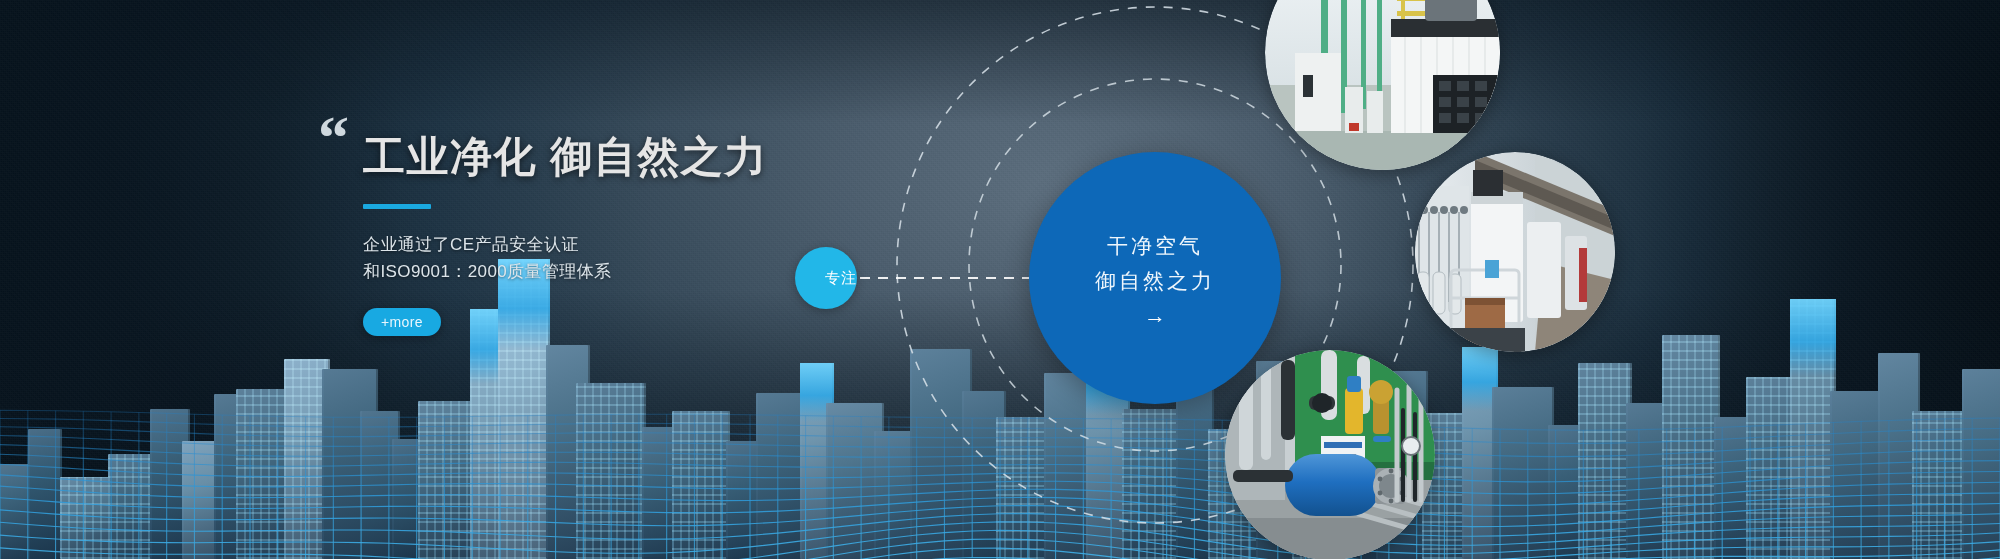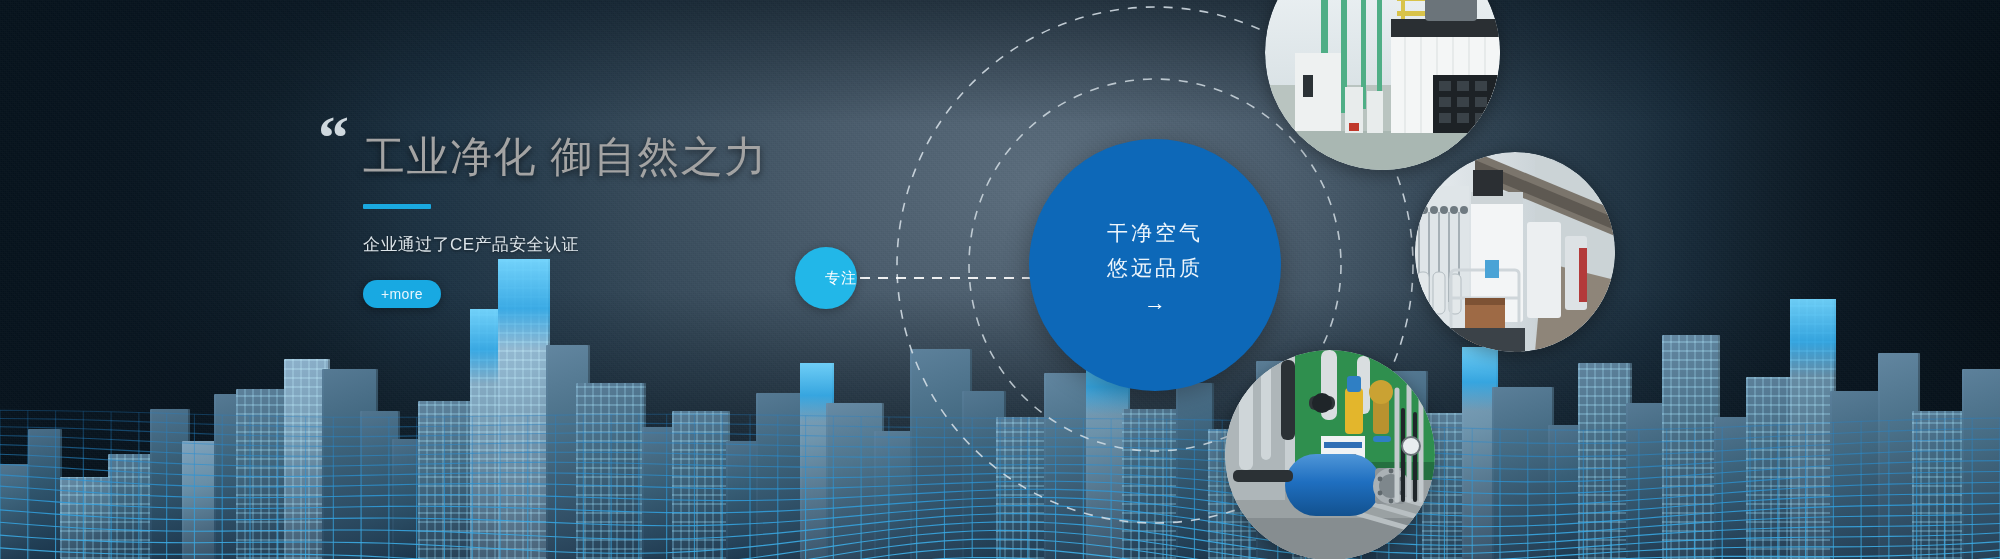--- a/index.html
+++ b/index.html
@@ -61,22 +61,22 @@
     color:#cfd8de; letter-spacing:-2px;
   }
   .subhead{
     font-size:23px; line-height:1.3; color:#e4eaef;
     letter-spacing:11px; font-weight:400;
     text-shadow:0 1px 3px rgba(0,0,0,.55);
     white-space:nowrap;
   }
   .headline{
     margin-top:14px;
-    font-size:42px; line-height:1.18; font-weight:400;
-    color:#a3a3a3; letter-spacing:1.5px;
+    font-size:42px; line-height:1.18; font-weight:700;
+    color:#e5e5e5; letter-spacing:1.5px;
     text-shadow:0 2px 7px rgba(0,0,0,.6);
     white-space:nowrap;
   }
   .rule{
     margin-top:22px; width:68px; height:5px;
     background:#1aa9e0; border-radius:1px;
   }
   .desc{
     margin-top:22px;
     font-size:17px; line-height:1.62; color:#dde5ea;
@@ -101,21 +101,21 @@
     position:absolute; left:35px; top:247px;
     width:62px; height:62px; border-radius:50%;
     background:#22b7e8;
     display:flex; align-items:center; justify-content:flex-end;
     color:#ffffff; font-size:15px; letter-spacing:1px;
     box-shadow:0 2px 10px rgba(0,0,0,.28);
     cursor:pointer;
   }
 
   .main-circle{
-    position:absolute; left:269px; top:139px;
+    position:absolute; left:269px; top:152px;
     width:252px; height:252px; border-radius:50%;
     background:#0d68b8;
     display:flex; flex-direction:column; align-items:center; justify-content:center;
     box-shadow:0 6px 26px rgba(0,0,0,.3);
     cursor:pointer;
   }
   .main-circle .mc-line{
     color:#eef6fc; font-size:21px; letter-spacing:3px; line-height:1.65;
   }
   .main-circle .mc-arrow{
@@ -221,39 +221,40 @@
         <path d="M0.0 61.4L0.0 69.5L0.0 77.8L0.0 86.5L0.0 95.6L0.0 105.2L0.0 115.3L0.0 125.9L0.0 137.1L0.0 148.8L0.0 160.9L0.0 173.3L0.0 186.1L0.0 198.9L0.0 211.8L0.0 224.6L0.0 237.2M27.8 61.5L27.8 69.7L27.8 78.2L27.8 87.1L27.8 96.5L27.8 106.3L27.8 116.7L27.8 127.6L27.8 139.0L27.8 150.8L27.8 163.0L27.8 175.5L27.8 188.2L27.8 200.9L27.8 213.6L27.8 226.2L27.8 238.5M55.6 61.7L55.6 70.1L55.6 78.9L55.6 88.0L55.6 97.7L55.6 107.8L55.6 118.4L55.6 129.5L55.6 141.0L55.6 152.9L55.6 165.1L55.6 177.5L55.6 190.0L55.6 202.6L55.6 215.0L55.6 227.3L55.6 239.4M83.3 62.2L83.3 70.8L83.3 79.8L83.3 89.2L83.3 99.1L83.3 109.4L83.3 120.2L83.3 131.4L83.3 142.9L83.3 154.8L83.3 166.9L83.3 179.2L83.3 191.5L83.3 203.8L83.3 216.0L83.3 228.1L83.3 239.9M111.1 62.8L111.1 71.6L111.1 80.9L111.1 90.5L111.1 100.6L111.1 111.0L111.1 121.9L111.1 133.1L111.1 144.7L111.1 156.5L111.1 168.5L111.1 180.5L111.1 192.6L111.1 204.7L111.1 216.7L111.1 228.5L111.1 240.2M138.9 63.5L138.9 72.6L138.9 82.1L138.9 91.9L138.9 102.1L138.9 112.6L138.9 123.5L138.9 134.7L138.9 146.2L138.9 157.8L138.9 169.6L138.9 181.4L138.9 193.3L138.9 205.2L138.9 217.0L138.9 228.7L138.9 240.4M166.7 64.3L166.7 73.6L166.7 83.3L166.7 93.2L166.7 103.5L166.7 114.1L166.7 125.0L166.7 136.1L166.7 147.4L166.7 158.8L166.7 170.4L166.7 182.0L166.7 193.6L166.7 205.3L166.7 217.1L166.7 228.8L166.7 240.7M194.4 65.2L194.4 74.7L194.4 84.4L194.4 94.5L194.4 104.8L194.4 115.3L194.4 126.1L194.4 137.1L194.4 148.2L194.4 159.4L194.4 170.7L194.4 182.2L194.4 193.7L194.4 205.3L194.4 217.1L194.4 229.0L194.4 241.1M222.2 66.0L222.2 75.6L222.2 85.5L222.2 95.6L222.2 105.8L222.2 116.3L222.2 126.9L222.2 137.7L222.2 148.6L222.2 159.6L222.2 170.8L222.2 182.1L222.2 193.5L222.2 205.2L222.2 217.1L222.2 229.2L222.2 241.7M250.0 66.7L250.0 76.5L250.0 86.4L250.0 96.4L250.0 106.6L250.0 116.9L250.0 127.4L250.0 138.0L250.0 148.7L250.0 159.5L250.0 170.6L250.0 181.8L250.0 193.3L250.0 205.1L250.0 217.2L250.0 229.8L250.0 242.8M277.8 67.3L277.8 77.1L277.8 87.0L277.8 97.0L277.8 107.1L277.8 117.3L277.8 127.5L277.8 137.9L277.8 148.5L277.8 159.2L277.8 170.2L277.8 181.5L277.8 193.1L277.8 205.1L277.8 217.6L277.8 230.7L277.8 244.3M305.6 67.8L305.6 77.6L305.6 87.5L305.6 97.3L305.6 107.3L305.6 117.3L305.6 127.4L305.6 137.6L305.6 148.1L305.6 158.8L305.6 169.8L305.6 181.2L305.6 193.0L305.6 205.4L305.6 218.4L305.6 232.0L305.6 246.2M333.3 68.2L333.3 77.9L333.3 87.6L333.3 97.4L333.3 107.2L333.3 117.0L333.3 127.0L333.3 137.1L333.3 147.5L333.3 158.2L333.3 169.4L333.3 181.0L333.3 193.2L333.3 206.0L333.3 219.5L333.3 233.7L333.3 248.6M361.1 68.3L361.1 78.0L361.1 87.6L361.1 97.2L361.1 106.8L361.1 116.5L361.1 126.4L361.1 136.5L361.1 146.9L361.1 157.8L361.1 169.1L361.1 181.0L361.1 193.6L361.1 206.9L361.1 221.0L361.1 235.8L361.1 251.4M388.9 68.3L388.9 77.9L388.9 87.4L388.9 96.8L388.9 106.3L388.9 115.9L388.9 125.7L388.9 135.9L388.9 146.4L388.9 157.4L388.9 169.0L388.9 181.3L388.9 194.3L388.9 208.2L388.9 222.8L388.9 238.2L388.9 254.3M416.7 68.2L416.7 77.6L416.7 86.9L416.7 96.3L416.7 105.7L416.7 115.3L416.7 125.1L416.7 135.3L416.7 146.0L416.7 157.3L416.7 169.2L416.7 181.9L416.7 195.4L416.7 209.7L416.7 224.8L416.7 240.7L416.7 257.3M444.4 67.9L444.4 77.2L444.4 86.4L444.4 95.7L444.4 105.0L444.4 114.6L444.4 124.5L444.4 134.9L444.4 145.8L444.4 157.4L444.4 169.7L444.4 182.8L444.4 196.7L444.4 211.5L444.4 227.0L444.4 243.3L444.4 260.2M472.2 67.5L472.2 76.7L472.2 85.8L472.2 95.0L472.2 104.4L472.2 114.0L472.2 124.1L472.2 134.6L472.2 145.8L472.2 157.7L472.2 170.4L472.2 183.9L472.2 198.2L472.2 213.3L472.2 229.2L472.2 245.7L472.2 262.7M500.0 67.0L500.0 76.1L500.0 85.2L500.0 94.4L500.0 103.8L500.0 113.6L500.0 123.8L500.0 134.6L500.0 146.1L500.0 158.4L500.0 171.4L500.0 185.2L500.0 199.8L500.0 215.2L500.0 231.2L500.0 247.7L500.0 264.7M527.8 66.6L527.8 75.6L527.8 84.7L527.8 93.9L527.8 103.4L527.8 113.4L527.8 123.8L527.8 134.9L527.8 146.7L527.8 159.2L527.8 172.5L527.8 186.5L527.8 201.3L527.8 216.8L527.8 232.8L527.8 249.3L527.8 266.0M555.6 66.1L555.6 75.1L555.6 84.2L555.6 93.6L555.6 103.2L555.6 113.3L555.6 124.0L555.6 135.3L555.6 147.4L555.6 160.1L555.6 173.6L555.6 187.8L555.6 202.7L555.6 218.1L555.6 233.9L555.6 250.1L555.6 266.4M583.3 65.8L583.3 74.8L583.3 83.9L583.3 93.4L583.3 103.2L583.3 113.5L583.3 124.4L583.3 136.0L583.3 148.2L583.3 161.2L583.3 174.8L583.3 189.0L583.3 203.7L583.3 218.9L583.3 234.4L583.3 250.1L583.3 265.7M611.1 65.5L611.1 74.5L611.1 83.8L611.1 93.4L611.1 103.4L611.1 113.9L611.1 125.0L611.1 136.8L611.1 149.1L611.1 162.1L611.1 175.7L611.1 189.8L611.1 204.3L611.1 219.1L611.1 234.1L611.1 249.1L611.1 264.0M638.9 65.3L638.9 74.4L638.9 83.8L638.9 93.6L638.9 103.8L638.9 114.5L638.9 125.8L638.9 137.6L638.9 150.0L638.9 163.0L638.9 176.4L638.9 190.2L638.9 204.3L638.9 218.6L638.9 232.9L638.9 247.2L638.9 261.3M666.7 65.2L666.7 74.5L666.7 84.0L666.7 93.9L666.7 104.3L666.7 115.2L666.7 126.5L666.7 138.4L666.7 150.8L666.7 163.6L666.7 176.7L666.7 190.1L666.7 203.7L666.7 217.3L666.7 230.9L666.7 244.4L666.7 257.5M694.4 65.3L694.4 74.7L694.4 84.4L694.4 94.4L694.4 104.9L694.4 115.9L694.4 127.3L694.4 139.1L694.4 151.3L694.4 163.8L694.4 176.6L694.4 189.5L694.4 202.4L694.4 215.3L694.4 228.1L694.4 240.6L694.4 252.9M722.2 65.5L722.2 75.0L722.2 84.8L722.2 95.0L722.2 105.6L722.2 116.6L722.2 127.9L722.2 139.6L722.2 151.6L722.2 163.7L722.2 175.9L722.2 188.2L722.2 200.5L722.2 212.6L722.2 224.5L722.2 236.2L722.2 247.6M750.0 65.8L750.0 75.4L750.0 85.4L750.0 95.7L750.0 106.3L750.0 117.3L750.0 128.5L750.0 139.9L750.0 151.5L750.0 163.1L750.0 174.8L750.0 186.4L750.0 197.9L750.0 209.2L750.0 220.3L750.0 231.2L750.0 241.8M777.8 66.1L777.8 75.9L777.8 86.0L777.8 96.3L777.8 106.9L777.8 117.8L777.8 128.8L777.8 139.9L777.8 151.0L777.8 162.1L777.8 173.2L777.8 184.1L777.8 194.9L777.8 205.4L777.8 215.7L777.8 225.9L777.8 235.8M805.6 66.6L805.6 76.5L805.6 86.6L805.6 97.0L805.6 107.5L805.6 118.1L805.6 128.8L805.6 139.5L805.6 150.2L805.6 160.8L805.6 171.2L805.6 181.4L805.6 191.4L805.6 201.3L805.6 210.9L805.6 220.5L805.6 229.9M833.3 67.1L833.3 77.0L833.3 87.2L833.3 97.5L833.3 107.8L833.3 118.2L833.3 128.6L833.3 138.9L833.3 149.1L833.3 159.1L833.3 168.9L833.3 178.4L833.3 187.8L833.3 197.1L833.3 206.2L833.3 215.2L833.3 224.3M861.1 67.5L861.1 77.6L861.1 87.7L861.1 97.9L861.1 108.1L861.1 118.2L861.1 128.2L861.1 138.0L861.1 147.7L861.1 157.1L861.1 166.4L861.1 175.4L861.1 184.2L861.1 193.0L861.1 201.7L861.1 210.4L861.1 219.2M888.9 68.0L888.9 78.0L888.9 88.1L888.9 98.1L888.9 108.1L888.9 117.9L888.9 127.5L888.9 137.0L888.9 146.1L888.9 155.1L888.9 163.8L888.9 172.4L888.9 180.8L888.9 189.2L888.9 197.7L888.9 206.2L888.9 215.0M916.7 68.4L916.7 78.4L916.7 88.4L916.7 98.3L916.7 108.0L916.7 117.5L916.7 126.8L916.7 135.8L916.7 144.6L916.7 153.1L916.7 161.5L916.7 169.7L916.7 177.8L916.7 186.0L916.7 194.4L916.7 202.9L916.7 211.7M944.4 68.7L944.4 78.7L944.4 88.6L944.4 98.3L944.4 107.7L944.4 117.0L944.4 125.9L944.4 134.6L944.4 143.1L944.4 151.3L944.4 159.4L944.4 167.4L944.4 175.4L944.4 183.6L944.4 191.9L944.4 200.5L944.4 209.5M972.2 69.0L972.2 78.9L972.2 88.7L972.2 98.2L972.2 107.4L972.2 116.4L972.2 125.1L972.2 133.6L972.2 141.8L972.2 149.8L972.2 157.8L972.2 165.7L972.2 173.8L972.2 182.0L972.2 190.4L972.2 199.3L972.2 208.5M1000.0 69.2L1000.0 79.1L1000.0 88.7L1000.0 98.1L1000.0 107.1L1000.0 115.9L1000.0 124.4L1000.0 132.7L1000.0 140.8L1000.0 148.8L1000.0 156.8L1000.0 164.8L1000.0 172.9L1000.0 181.3L1000.0 190.0L1000.0 199.1L1000.0 208.6M1027.8 69.4L1027.8 79.2L1027.8 88.7L1027.8 97.9L1027.8 106.9L1027.8 115.6L1027.8 124.0L1027.8 132.2L1027.8 140.3L1027.8 148.4L1027.8 156.5L1027.8 164.6L1027.8 173.0L1027.8 181.7L1027.8 190.6L1027.8 200.0L1027.8 209.7M1055.6 69.5L1055.6 79.3L1055.6 88.7L1055.6 97.9L1055.6 106.8L1055.6 115.5L1055.6 123.9L1055.6 132.2L1055.6 140.4L1055.6 148.6L1055.6 156.9L1055.6 165.4L1055.6 174.0L1055.6 183.0L1055.6 192.3L1055.6 201.9L1055.6 211.8M1083.3 69.6L1083.3 79.4L1083.3 88.8L1083.3 98.0L1083.3 106.9L1083.3 115.6L1083.3 124.2L1083.3 132.7L1083.3 141.1L1083.3 149.6L1083.3 158.2L1083.3 166.9L1083.3 175.9L1083.3 185.2L1083.3 194.7L1083.3 204.6L1083.3 214.6M1111.1 69.8L1111.1 79.5L1111.1 89.0L1111.1 98.3L1111.1 107.3L1111.1 116.2L1111.1 125.0L1111.1 133.7L1111.1 142.4L1111.1 151.2L1111.1 160.2L1111.1 169.3L1111.1 178.7L1111.1 188.2L1111.1 198.0L1111.1 207.9L1111.1 218.0M1138.9 70.0L1138.9 79.8L1138.9 89.4L1138.9 98.8L1138.9 108.0L1138.9 117.1L1138.9 126.2L1138.9 135.3L1138.9 144.4L1138.9 153.6L1138.9 162.9L1138.9 172.4L1138.9 182.0L1138.9 191.8L1138.9 201.7L1138.9 211.6L1138.9 221.6M1166.7 70.2L1166.7 80.2L1166.7 89.9L1166.7 99.5L1166.7 109.1L1166.7 118.5L1166.7 128.0L1166.7 137.4L1166.7 146.9L1166.7 156.5L1166.7 166.2L1166.7 176.0L1166.7 185.9L1166.7 195.8L1166.7 205.7L1166.7 215.6L1166.7 225.3M1194.4 70.6L1194.4 80.7L1194.4 90.7L1194.4 100.6L1194.4 110.5L1194.4 120.3L1194.4 130.2L1194.4 140.0L1194.4 150.0L1194.4 160.0L1194.4 170.0L1194.4 180.1L1194.4 190.1L1194.4 200.0L1194.4 209.9L1194.4 219.5L1194.4 228.8M1222.2 71.1L1222.2 81.4L1222.2 91.7L1222.2 102.0L1222.2 112.2L1222.2 122.5L1222.2 132.8L1222.2 143.1L1222.2 153.4L1222.2 163.8L1222.2 174.1L1222.2 184.3L1222.2 194.4L1222.2 204.2L1222.2 213.8L1222.2 223.1L1222.2 231.9M1250.0 71.7L1250.0 82.3L1250.0 93.0L1250.0 103.6L1250.0 114.3L1250.0 125.0L1250.0 135.7L1250.0 146.4L1250.0 157.1L1250.0 167.7L1250.0 178.2L1250.0 188.5L1250.0 198.5L1250.0 208.2L1250.0 217.5L1250.0 226.3L1250.0 234.6M1277.8 72.4L1277.8 83.4L1277.8 94.4L1277.8 105.5L1277.8 116.6L1277.8 127.7L1277.8 138.8L1277.8 149.9L1277.8 160.9L1277.8 171.7L1277.8 182.3L1277.8 192.5L1277.8 202.4L1277.8 211.8L1277.8 220.6L1277.8 228.9L1277.8 236.6M1305.6 73.3L1305.6 84.7L1305.6 96.1L1305.6 107.6L1305.6 119.1L1305.6 130.6L1305.6 142.1L1305.6 153.4L1305.6 164.6L1305.6 175.5L1305.6 186.0L1305.6 196.1L1305.6 205.7L1305.6 214.8L1305.6 223.1L1305.6 230.9L1305.6 237.9M1333.3 74.3L1333.3 86.0L1333.3 97.8L1333.3 109.7L1333.3 121.6L1333.3 133.5L1333.3 145.2L1333.3 156.8L1333.3 168.0L1333.3 178.9L1333.3 189.4L1333.3 199.2L1333.3 208.5L1333.3 217.1L1333.3 224.9L1333.3 232.1L1333.3 238.5M1361.1 75.3L1361.1 87.4L1361.1 99.6L1361.1 111.9L1361.1 124.1L1361.1 136.2L1361.1 148.2L1361.1 159.8L1361.1 171.1L1361.1 181.9L1361.1 192.1L1361.1 201.7L1361.1 210.6L1361.1 218.7L1361.1 226.0L1361.1 232.6L1361.1 238.5M1388.9 76.4L1388.9 88.8L1388.9 101.4L1388.9 113.9L1388.9 126.4L1388.9 138.8L1388.9 150.8L1388.9 162.5L1388.9 173.7L1388.9 184.3L1388.9 194.2L1388.9 203.4L1388.9 211.9L1388.9 219.5L1388.9 226.4L1388.9 232.5L1388.9 238.0M1416.7 77.5L1416.7 90.2L1416.7 103.1L1416.7 115.9L1416.7 128.5L1416.7 141.0L1416.7 153.0L1416.7 164.6L1416.7 175.7L1416.7 186.0L1416.7 195.6L1416.7 204.4L1416.7 212.4L1416.7 219.6L1416.7 226.1L1416.7 231.8L1416.7 237.0M1444.4 78.5L1444.4 91.5L1444.4 104.6L1444.4 117.5L1444.4 130.3L1444.4 142.7L1444.4 154.7L1444.4 166.2L1444.4 177.0L1444.4 187.0L1444.4 196.3L1444.4 204.7L1444.4 212.3L1444.4 219.1L1444.4 225.3L1444.4 230.8L1444.4 235.8M1472.2 79.4L1472.2 92.6L1472.2 105.8L1472.2 118.9L1472.2 131.6L1472.2 144.0L1472.2 155.9L1472.2 167.1L1472.2 177.6L1472.2 187.3L1472.2 196.2L1472.2 204.3L1472.2 211.6L1472.2 218.1L1472.2 224.0L1472.2 229.5L1472.2 234.5M1500.0 80.1L1500.0 93.5L1500.0 106.8L1500.0 119.8L1500.0 132.5L1500.0 144.7L1500.0 156.4L1500.0 167.3L1500.0 177.5L1500.0 186.9L1500.0 195.5L1500.0 203.3L1500.0 210.3L1500.0 216.7L1500.0 222.6L1500.0 228.1L1500.0 233.3M1527.8 80.7L1527.8 94.1L1527.8 107.4L1527.8 120.3L1527.8 132.9L1527.8 144.9L1527.8 156.3L1527.8 166.9L1527.8 176.8L1527.8 185.9L1527.8 194.2L1527.8 201.8L1527.8 208.7L1527.8 215.1L1527.8 221.0L1527.8 226.7L1527.8 232.2M1555.6 81.0L1555.6 94.4L1555.6 107.6L1555.6 120.4L1555.6 132.7L1555.6 144.5L1555.6 155.6L1555.6 165.9L1555.6 175.6L1555.6 184.4L1555.6 192.6L1555.6 200.0L1555.6 206.9L1555.6 213.4L1555.6 219.5L1555.6 225.5L1555.6 231.5M1583.3 81.2L1583.3 94.4L1583.3 107.4L1583.3 120.0L1583.3 132.1L1583.3 143.6L1583.3 154.4L1583.3 164.5L1583.3 173.9L1583.3 182.6L1583.3 190.6L1583.3 198.1L1583.3 205.1L1583.3 211.8L1583.3 218.2L1583.3 224.6L1583.3 231.1M1611.1 81.0L1611.1 94.1L1611.1 106.9L1611.1 119.2L1611.1 131.0L1611.1 142.2L1611.1 152.8L1611.1 162.6L1611.1 171.9L1611.1 180.5L1611.1 188.5L1611.1 196.1L1611.1 203.3L1611.1 210.3L1611.1 217.2L1611.1 224.1L1611.1 231.1M1638.9 80.6L1638.9 93.5L1638.9 106.0L1638.9 118.1L1638.9 129.6L1638.9 140.5L1638.9 150.8L1638.9 160.5L1638.9 169.7L1638.9 178.3L1638.9 186.4L1638.9 194.2L1638.9 201.7L1638.9 209.1L1638.9 216.5L1638.9 223.9L1638.9 231.4M1666.7 80.0L1666.7 92.6L1666.7 104.8L1666.7 116.6L1666.7 127.8L1666.7 138.5L1666.7 148.7L1666.7 158.3L1666.7 167.4L1666.7 176.1L1666.7 184.4L1666.7 192.5L1666.7 200.4L1666.7 208.2L1666.7 216.1L1666.7 224.0L1666.7 232.1M1694.4 79.2L1694.4 91.5L1694.4 103.4L1694.4 114.9L1694.4 125.9L1694.4 136.4L1694.4 146.4L1694.4 156.0L1694.4 165.2L1694.4 174.1L1694.4 182.7L1694.4 191.1L1694.4 199.4L1694.4 207.7L1694.4 216.0L1694.4 224.4L1694.4 232.9M1722.2 78.2L1722.2 90.2L1722.2 101.8L1722.2 113.0L1722.2 123.8L1722.2 134.2L1722.2 144.2L1722.2 153.8L1722.2 163.2L1722.2 172.3L1722.2 181.2L1722.2 190.0L1722.2 198.7L1722.2 207.4L1722.2 216.1L1722.2 225.0L1722.2 233.8M1750.0 77.1L1750.0 88.8L1750.0 100.1L1750.0 111.1L1750.0 121.8L1750.0 132.1L1750.0 142.1L1750.0 151.8L1750.0 161.4L1750.0 170.7L1750.0 180.0L1750.0 189.1L1750.0 198.2L1750.0 207.4L1750.0 216.5L1750.0 225.6L1750.0 234.6M1777.8 75.9L1777.8 87.3L1777.8 98.4L1777.8 109.2L1777.8 119.8L1777.8 130.1L1777.8 140.2L1777.8 150.1L1777.8 159.8L1777.8 169.5L1777.8 179.0L1777.8 188.6L1777.8 198.0L1777.8 207.4L1777.8 216.8L1777.8 226.1L1777.8 235.2M1805.6 74.7L1805.6 85.8L1805.6 96.8L1805.6 107.5L1805.6 118.0L1805.6 128.3L1805.6 138.5L1805.6 148.6L1805.6 158.6L1805.6 168.5L1805.6 178.4L1805.6 188.2L1805.6 197.9L1805.6 207.6L1805.6 217.0L1805.6 226.4L1805.6 235.4M1833.3 73.5L1833.3 84.5L1833.3 95.2L1833.3 105.8L1833.3 116.3L1833.3 126.7L1833.3 137.1L1833.3 147.4L1833.3 157.6L1833.3 167.8L1833.3 177.9L1833.3 188.0L1833.3 197.9L1833.3 207.6L1833.3 217.1L1833.3 226.3L1833.3 235.1M1861.1 72.4L1861.1 83.2L1861.1 93.8L1861.1 104.4L1861.1 115.0L1861.1 125.5L1861.1 136.0L1861.1 146.5L1861.1 156.9L1861.1 167.3L1861.1 177.6L1861.1 187.7L1861.1 197.7L1861.1 207.4L1861.1 216.8L1861.1 225.7L1861.1 234.3M1888.9 71.5L1888.9 82.1L1888.9 92.7L1888.9 103.2L1888.9 113.9L1888.9 124.5L1888.9 135.1L1888.9 145.8L1888.9 156.4L1888.9 166.9L1888.9 177.3L1888.9 187.4L1888.9 197.3L1888.9 206.9L1888.9 216.0L1888.9 224.7L1888.9 232.8M1916.7 70.6L1916.7 81.1L1916.7 91.7L1916.7 102.3L1916.7 113.0L1916.7 123.7L1916.7 134.5L1916.7 145.2L1916.7 155.9L1916.7 166.5L1916.7 176.9L1916.7 187.0L1916.7 196.7L1916.7 206.0L1916.7 214.8L1916.7 223.1L1916.7 230.7M1944.4 69.9L1944.4 80.4L1944.4 91.0L1944.4 101.6L1944.4 112.4L1944.4 123.2L1944.4 134.0L1944.4 144.8L1944.4 155.5L1944.4 166.1L1944.4 176.3L1944.4 186.2L1944.4 195.7L1944.4 204.7L1944.4 213.1L1944.4 220.9L1944.4 228.1M1972.2 69.4L1972.2 79.8L1972.2 90.4L1972.2 101.1L1972.2 111.9L1972.2 122.8L1972.2 133.7L1972.2 144.4L1972.2 155.1L1972.2 165.5L1972.2 175.5L1972.2 185.2L1972.2 194.4L1972.2 203.0L1972.2 211.0L1972.2 218.4L1972.2 225.2M2000.0 69.0L2000.0 79.5L2000.0 90.1L2000.0 100.8L2000.0 111.6L2000.0 122.5L2000.0 133.3L2000.0 144.0L2000.0 154.5L2000.0 164.7L2000.0 174.5L2000.0 183.8L2000.0 192.6L2000.0 200.9L2000.0 208.5L2000.0 215.5L2000.0 222.0" fill="none" stroke="url(#meshg)" stroke-width="0.9"></path>
       </svg>
   </div>
 
   <div class="copy">
     <div class="quote-mark">“</div>
     <div class="headline">工业净化 御自然之力</div>
     <div class="rule"></div>
     <div class="desc">
       <div>企业通过了CE产品安全认证</div>
+      <div>和ISO9001：2000质量管理体系</div>
     </div>
     <button class="more-btn">+more</button>
   </div>
 
   <div class="diagram">
 
     <svg class="dash-svg" viewBox="0 0 760 559">
       <circle cx="395" cy="265" r="258" fill="none" stroke="#d9e3ea" stroke-width="1.6" stroke-dasharray="9 9" opacity=".85"></circle>
       <circle cx="395" cy="265" r="186" fill="none" stroke="#d9e3ea" stroke-width="1.6" stroke-dasharray="9 9" opacity=".8"></circle>
       <line x1="100" y1="278" x2="285" y2="278" stroke="#ffffff" stroke-width="1.8" stroke-dasharray="10 8" opacity=".9"></line>
     </svg>
 
     <div class="focus-circle">
       <span>专注</span>
     </div>
 
     <div class="main-circle">
       <div class="mc-line">干净空气</div>
-      <div class="mc-line">悠远品质</div>
+      <div class="mc-line">御自然之力</div>
       <div class="mc-arrow">→</div>
     </div>
 
     <div class="photo p1">
       <svg viewBox="0 0 235 235">
         <defs>
           <clipPath id="c1">
               <circle cx="117.5" cy="117.5" r="117.5"></circle>
             </clipPath>
           <linearGradient id="sky1" x1="0" y1="0" x2="0" y2="1">

